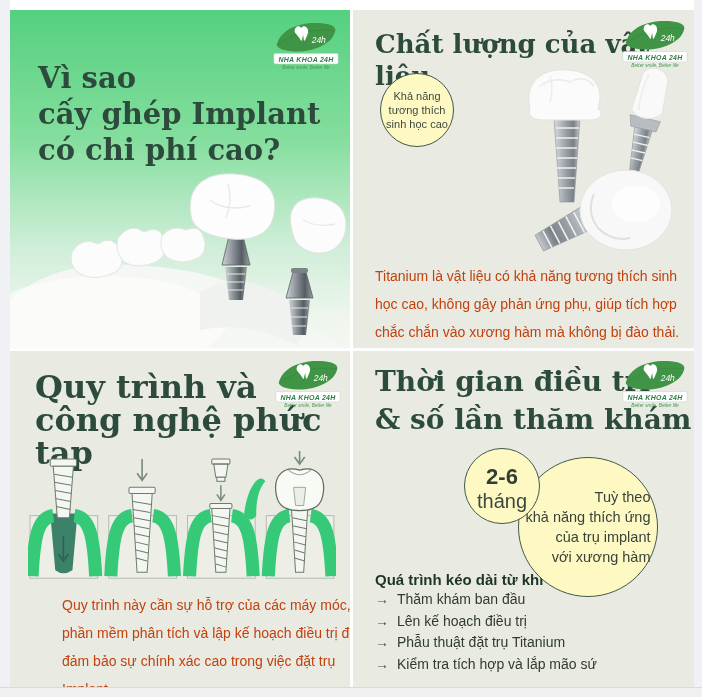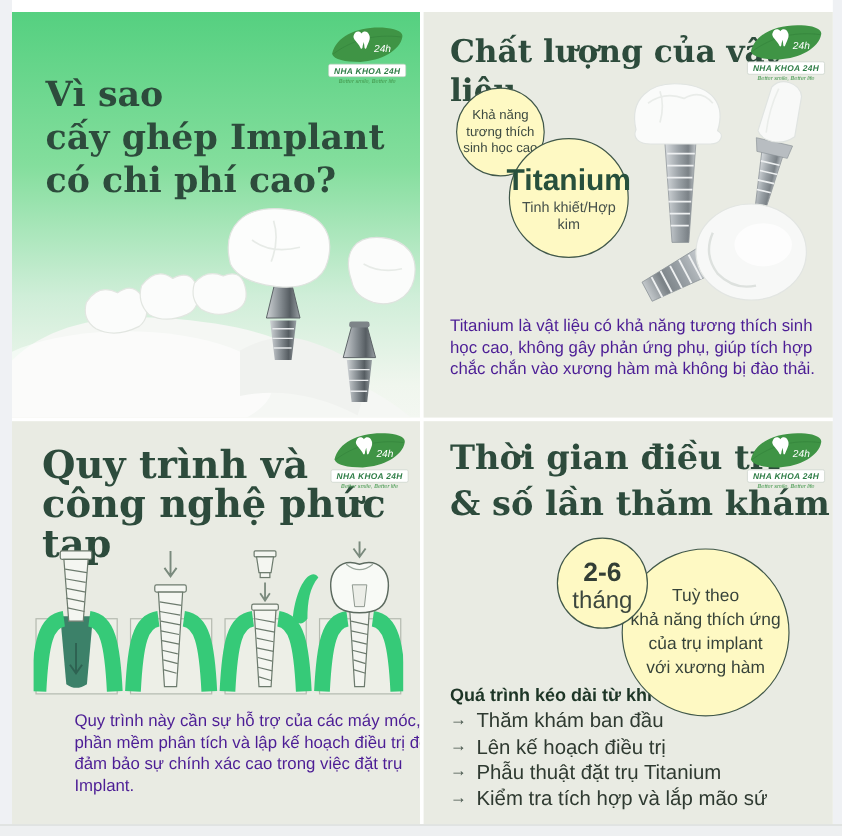--- a/index.html
+++ b/index.html
@@ -25,52 +25,52 @@
   }
   .title {
     position:absolute; font-family:"DejaVu Serif","Liberation Serif",serif;
     font-weight:600; color:#2d4b3c; white-space:pre-line;
   }
   .t-cost  { left:28px; top:50px;  font-size:29px; line-height:36px; }
   .t-mat   { left:22px; top:18px;  font-size:26px; line-height:32px; }
   .t-proc  { left:25px; top:20px;  font-size:32px; line-height:33px; }
   .t-time  { left:22px; top:12px;  font-size:28px; line-height:38px; }
   .body-text {
-    position:absolute; color:#4c1d95; font-size:14px; line-height:18px;
+    position:absolute; color:#c2410c; font-size:14px; line-height:28px;
   }
   .bt-mat  { left:22px; top:252px; width:322px; }
   .bt-proc { left:20px; top:240px; width:302px;margin-left:32px; }
   .logo { position:absolute; width:68px; height:54px;text-align:right; }
   .logo svg { display:block; width:100%; height:100%; }
   .lg-cost { right:10px; top:8px; }
   .lg-mat  { right:5px;  top:6px; }
   .lg-proc { right:8px;  top:5px; }
   .lg-time { right:5px;  top:5px; }
   .bubble {
     position:absolute; border:1.4px solid #41584a; border-radius:50%;
     background:#fef9c3; display:flex; flex-direction:column;
     align-items:center; justify-content:center; text-align:center; box-sizing:border-box;
   }
   .bub-small-mat { left:27px;  top:63px;  width:74px;  height:74px;  z-index:1; }
   .bub-big-mat   { left:71px;  top:105px; width:100px; height:100px; z-index:2; }
   .bub-small-mat .txt { font-size:11px; line-height:14px; color:#3e4b42; white-space:pre-line; }
   .mat-name { font-size:25px; font-weight:bold; color:#27503c; line-height:26px; }
   .mat-sub  { font-size:12px; color:#45504a; margin-top:3px; }
   .bub-months { left:111px; top:97px;  width:76px;  height:76px;  z-index:2; }
-  .bub-depend { left:165px; top:106px; width:140px; height:140px; z-index:1; }
+  .bub-depend { left:165px; top:106px; width:140px; height:140px; z-index:1;text-align:right; }
   .months-val  { font-size:22px; color:#333e35; line-height:30px;font-weight:bold; }
   .months-unit { font-size:20px; color:#3c473e; line-height:19px; }
   .bub-depend .txt { font-size:14.5px; line-height:20px; color:#37433a; white-space:pre-line; }
   .list-heading {
     position:absolute; left:22px; top:220px; font-size:15px; font-weight:bold; color:#1d3526;
   }
   .arrow-list { position:absolute; left:22px; top:240px; }
   .arrow-list .row { display:flex; align-items:flex-start; height:21.5px; }
   .arrow-list .arr { color:#44534a; font-size:14px; margin-right:8px; }
-  .arrow-list .itm { color:#2f3a31; font-size:17px; }
+  .arrow-list .itm { color:#2f3a31; font-size:14px; }
   .art { position:absolute; }
   .art svg { display:block; }
   .art-jaw   { left:0; bottom:0; width:340px; height:178px; }
   .art-photo { right:2px; top:52px; width:190px; height:205px; }
   .art-steps { left:18px; top:100px; width:308px; height:130px; }
 </style>
 </head>
 <body>
 
 <div class="board">
@@ -152,24 +152,20 @@
           <text x="36" y="44.5" text-anchor="middle" font-size="7.4" font-weight="bold" font-style="italic" fill="#2e7d46" letter-spacing="0.3">NHA KHOA 24H</text>
           <text x="36" y="52.5" text-anchor="middle" font-size="5" font-style="italic" fill="#44984e">Better smile, Better life</text>
         </svg>
       </div>
 
       <div class="bubble bub-small-mat">
         <div class="txt">Khả năng
 tương thích
 sinh học cao</div>
       </div>
-      <div class="bubble bub-big-mat">
-        <div class="mat-name">Titanium</div>
-        <div class="mat-sub">Tinh khiết/Hợp kim</div>
-      </div>
 
       <div class="art art-photo">
         <svg viewBox="0 0 190 205">
           <defs>
             <linearGradient id="mtl2" x1="0" y1="0" x2="1" y2="0">
               <stop offset="0" stop-color="#d8dcdf"></stop>
                 <stop offset="0.45" stop-color="#9ba2a7"></stop>
               <stop offset="0.75" stop-color="#7b8287"></stop>
                 <stop offset="1" stop-color="#c3c8cb"></stop>
             </linearGradient>

